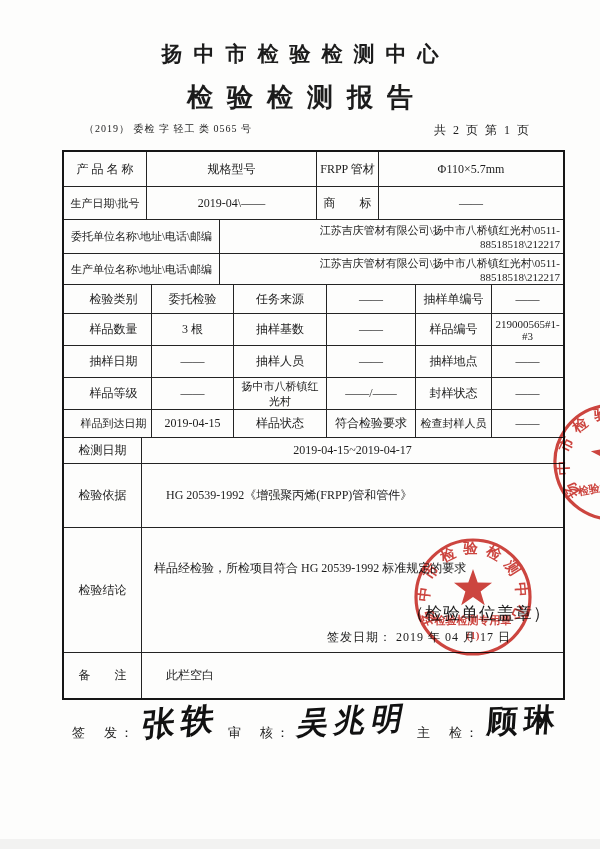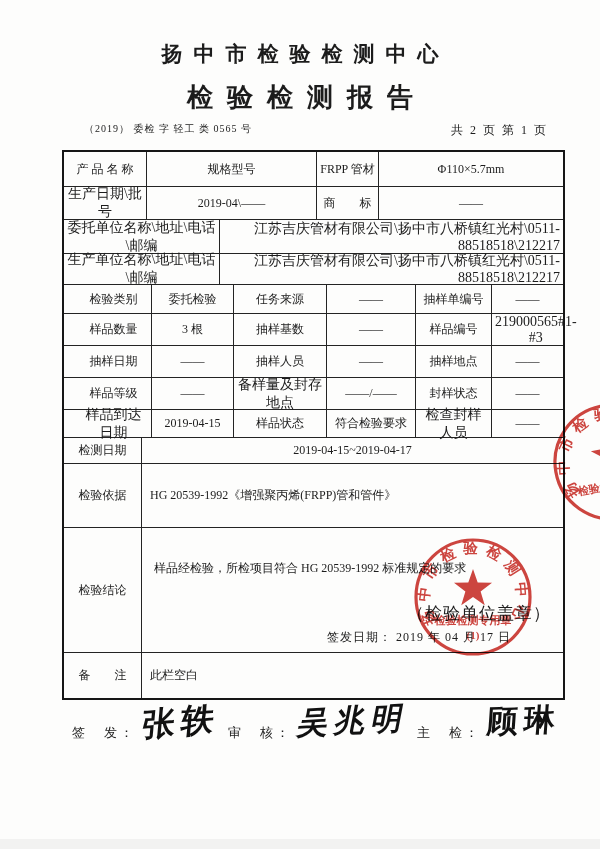--- a/index.html
+++ b/index.html
@@ -12,40 +12,40 @@
   }
   .org-name{
     position:absolute;top:40px;left:0;width:100%;text-align:center;
     font-size:21px;font-weight:bold;letter-spacing:11px;text-indent:11px;
   }
   .report-title{
     position:absolute;top:80px;left:0;width:100%;text-align:center;
     font-size:26px;font-weight:bold;letter-spacing:14px;text-indent:14px;
   }
   .doc-number{position:absolute;top:122px;left:84px;font-size:10px;letter-spacing:1px;}
-  .page-indicator{position:absolute;top:122px;right:52px;font-size:12px;letter-spacing:2px;}
+  .page-indicator{position:absolute;top:122px;right:69px;font-size:12px;letter-spacing:2px;}
 
   .report-table{
     position:absolute;left:62px;top:150px;width:503px;
     border:2.5px solid #161616;box-sizing:border-box;
     font-size:12px;
   }
   .row{display:grid;border-top:1px solid #242424;}
   .row:first-child{border-top:none;}
   .cols4{grid-template-columns:82px 170px 62px 1fr;}
   .cols2w{grid-template-columns:155px 1fr;}
   .cols6{grid-template-columns:75px 82px 93px 89px 76px 1fr;padding-left:12px;}
   .cols2n{grid-template-columns:77px 1fr;}
   .cell{
     border-left:1px solid #242424;display:flex;align-items:center;justify-content:center;
     text-align:center;padding:2px 3px;box-sizing:border-box;min-height:24px;
   }
-  .cell:first-child{border-left:none;}
-  .cell.left{justify-content:flex-start;text-align:right;padding-left:8px;}
-  .cell.small{font-size:14px;letter-spacing:0;}
+  .cell:first-child{border-left:none;text-align:right;}
+  .cell.left{justify-content:flex-start;text-align:right;padding-left:24px;}
+  .cell.small{font-size:11px;letter-spacing:0;}
   .h34{height:34px;}.h32{height:32px;}.h33{height:33px;}.h30{height:30px;}
   .h28{height:28px;}.h31{height:31px;}.h27{height:27px;}.h25{height:25px;}
   .h63{height:63px;}.h124{height:124px;}.h45{height:45px;}
   .conclusion-cell{position:relative;display:block;padding:0;}
   .conclusion-text{position:absolute;top:32px;left:12px;right:8px;text-align:left;font-size:12px;}
   .seal-note{position:absolute;top:74px;right:12px;font-size:17px;letter-spacing:1px;}
   .issue-line{position:absolute;top:101px;left:185px;font-size:12px;letter-spacing:1px;}
 
   .signature-row{
     position:absolute;left:72px;top:700px;width:470px;
@@ -125,21 +125,21 @@
       <div class="cell">——</div>
       <div class="cell">抽样人员</div>
       <div class="cell">——</div>
       <div class="cell">抽样地点</div>
       <div class="cell">——</div>
     </div>
 
     <div class="row cols6 h31">
       <div class="cell">样品等级</div>
       <div class="cell">——</div>
-      <div class="cell small">备样量及封存地点</div>
+      <div class="cell small">扬中市八桥镇红光村</div>
       <div class="cell">——/——</div>
       <div class="cell">封样状态</div>
       <div class="cell">——</div>
     </div>
 
     <div class="row cols6 h27">
       <div class="cell small">样品到达日期</div>
       <div class="cell">2019-04-15</div>
       <div class="cell">样品状态</div>
       <div class="cell">符合检验要求</div>

